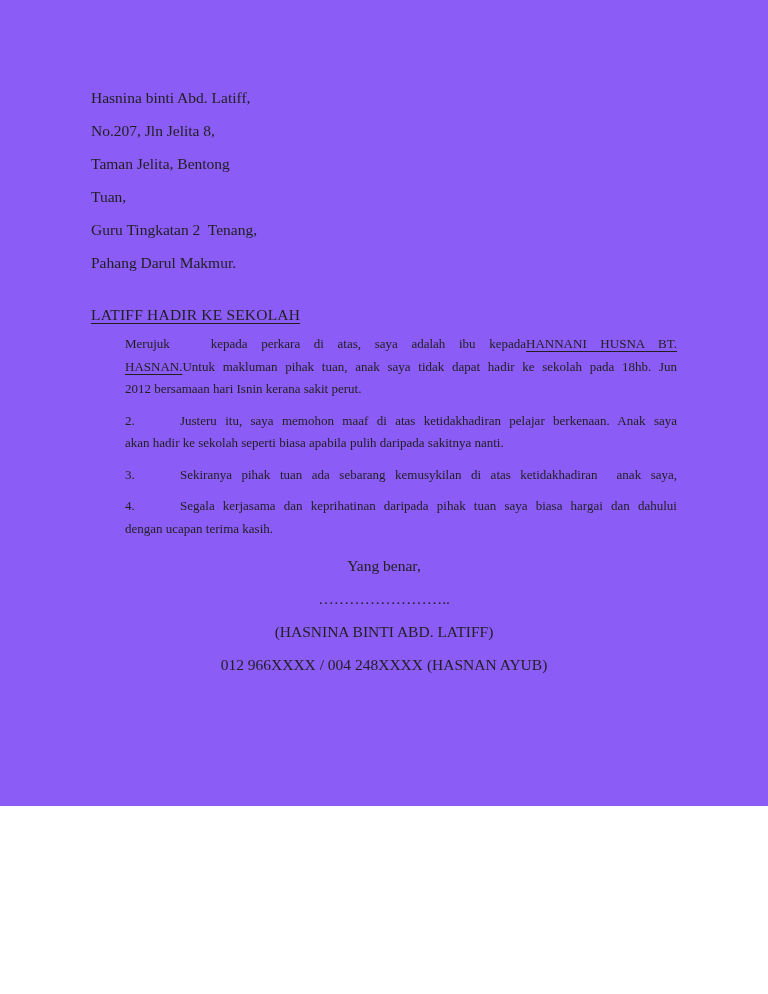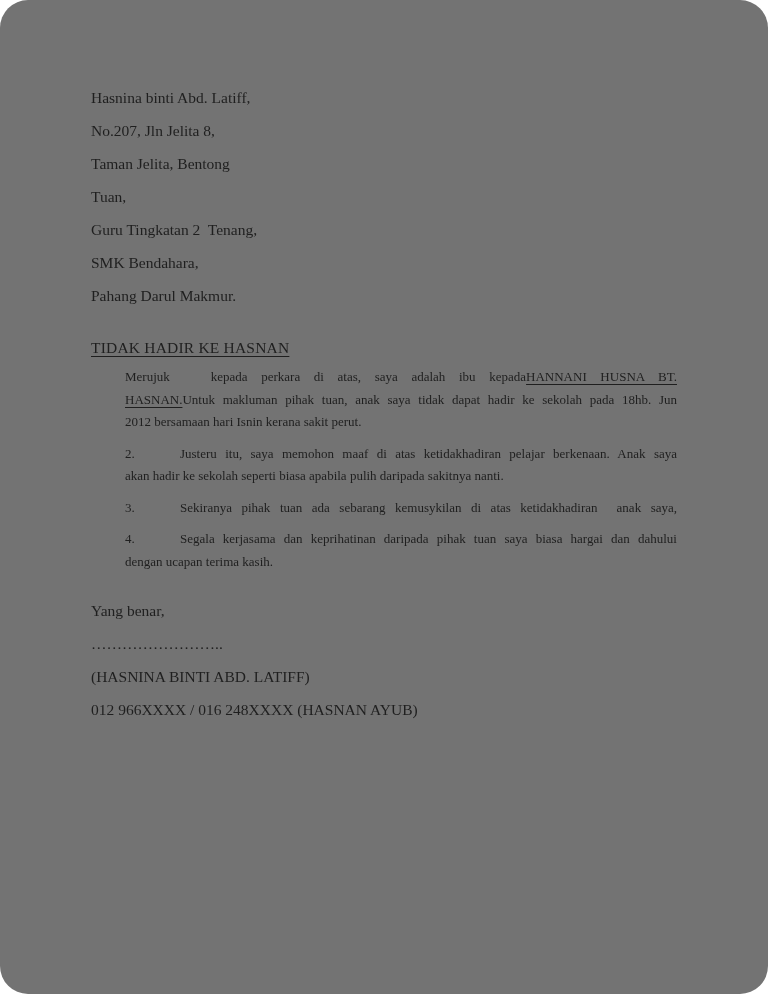--- a/index.html
+++ b/index.html
@@ -1,24 +1,23 @@
 <!DOCTYPE html>
 <html><head>
 <meta charset="utf-8">
 <style>
   html,body{margin:0;padding:0;background:#ffffff;}
   .page{
     position:relative;
-    width:768px;height:994px;
-    background:#737373;
+    width:768px;height:806px;
+    background:#8b5cf6;
     font-family:"Liberation Serif","DejaVu Serif",serif;
     color:#1f1f1f;
     overflow:hidden;
     box-sizing:border-box;
-    border-radius:28px;
   }
   .content{
     position:absolute;
     left:0;top:0;right:0;bottom:0;
     padding:88px 91px 0 91px;
     box-sizing:border-box;
   }
   .line{
     font-size:15.5px;
     line-height:20px;
@@ -49,43 +48,42 @@
     text-align:justify;
     text-align-last:justify;
     text-justify:inter-word;
   }
   .num{display:inline-block;width:55px;}
   .u{
     text-decoration:underline;
     text-underline-offset:2.5px;
     text-decoration-thickness:1.2px;
   }
-  .closing-block{margin-top:28px;}
+  .closing-block{margin-top:16px;text-align:center;}
 </style>
 </head>
 <body>
 
 <div class="page">
   <div class="content">
 
     <div class="sender-block">
         <div class="line">Hasnina binti Abd. Latiff,</div>
         <div class="line">No.207, Jln Jelita 8,</div>
         <div class="line">Taman Jelita, Bentong</div>
       </div>
 
     <div class="recipient-block">
         <div class="line">Tuan,</div>
         <div class="line">Guru Tingkatan 2&nbsp; Tenang,</div>
-        <div class="line">SMK Bendahara,</div>
         <div class="line">Pahang Darul Makmur.</div>
       </div>
 
     <div class="subject-row">
-      <span class="subject-text">TIDAK HADIR KE HASNAN</span>
+      <span class="subject-text">LATIFF HADIR KE SEKOLAH</span>
     </div>
 
     <div class="body-block">
         <div class="para">
           <div class="pline just"><span>Merujuk&nbsp;&nbsp; kepada perkara di atas, saya adalah ibu kepada</span><span class="u">HANNANI HUSNA BT.</span></div>
           <div class="pline just"><span class="u">HASNAN.</span><span>Untuk makluman pihak tuan, anak saya tidak dapat hadir ke sekolah pada 18hb. Jun</span></div>
           <div class="pline"><span>2012 bersamaan hari Isnin kerana sakit perut.</span></div>
         </div>
         <div class="para">
           <div class="pline just"><span class="num">2.</span><span>Justeru itu, saya memohon maaf di atas ketidakhadiran pelajar berkenaan. Anak saya</span></div>
@@ -97,17 +95,17 @@
         <div class="para">
           <div class="pline just"><span class="num">4.</span><span>Segala kerjasama dan keprihatinan daripada pihak tuan saya biasa hargai dan dahului</span></div>
           <div class="pline"><span>dengan ucapan terima kasih.</span></div>
         </div>
       </div>
 
     <div class="closing-block">
         <div class="line">Yang benar,</div>
         <div class="line">……………………..</div>
         <div class="line">(HASNINA BINTI ABD. LATIFF)</div>
-        <div class="line">012 966XXXX / 016 248XXXX (HASNAN AYUB)</div>
+        <div class="line">012 966XXXX / 004 248XXXX (HASNAN AYUB)</div>
       </div>
 
   </div>
 </div>
 
 </body></html>

